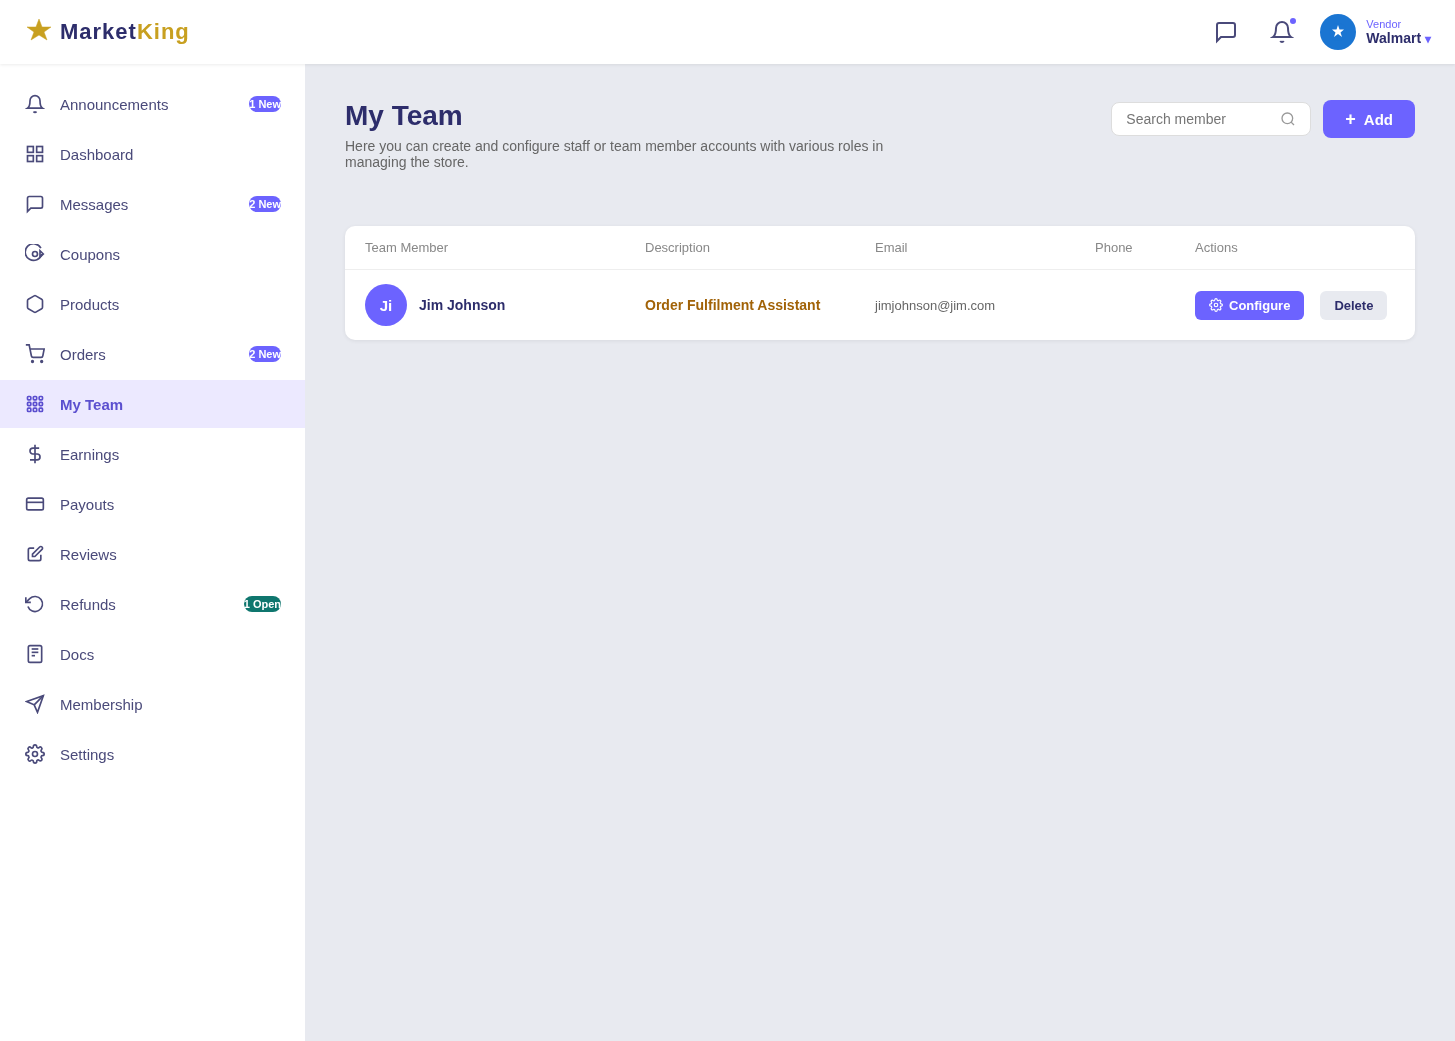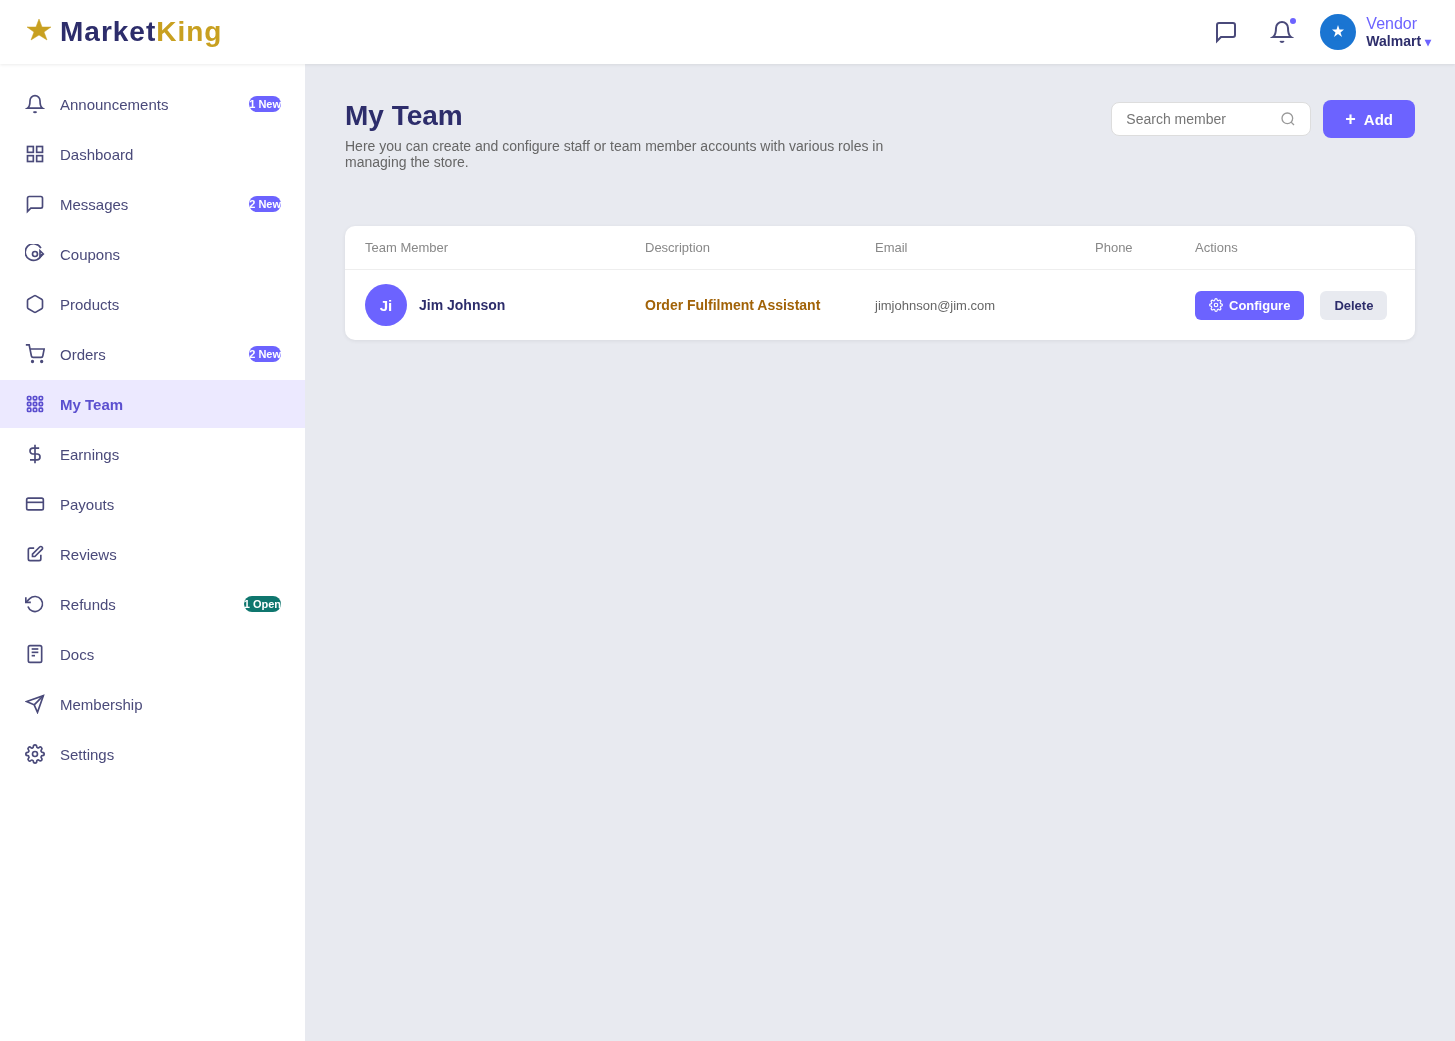--- a/index.html
+++ b/index.html
@@ -16,21 +16,21 @@
       box-shadow: 0 1px 3px rgba(0,0,0,0.08);
       z-index: 10;
       position: relative;
     }
     .logo {
       display: flex;
       align-items: center;
       gap: 6px;
     }
     .logo-text {
-      font-size: 28px;
+      font-size: 22px;
       font-weight: 700;
       letter-spacing: 1px;
       text-align: center;
     }
     .logo-market { color: #2d2d6b; }
     .logo-king { color: #c8a020; }
     .header-right {
       display: flex;
       align-items: center;
       gap: 20px;
@@ -57,21 +57,21 @@
       cursor: pointer;
     }
     .vendor-avatar {
       width: 36px; height: 36px;
       border-radius: 50%;
       background: #1a75d2;
       display: flex; align-items: center; justify-content: center;
       color: #fff;
       font-size: 16px;
     }
-    .vendor-label { font-size: 16px; color: #6c63ff; font-weight: 500; }
+    .vendor-label { font-size: 11px; color: #6c63ff; font-weight: 500; }
     .vendor-name { font-size: 14px; color: #2d2d6b; font-weight: 600; }
     .vendor-chevron { color: #6c63ff; font-size: 12px; }
 
     
     .layout {
       display: flex;
       flex: 1;
       overflow: hidden;
     }
 

